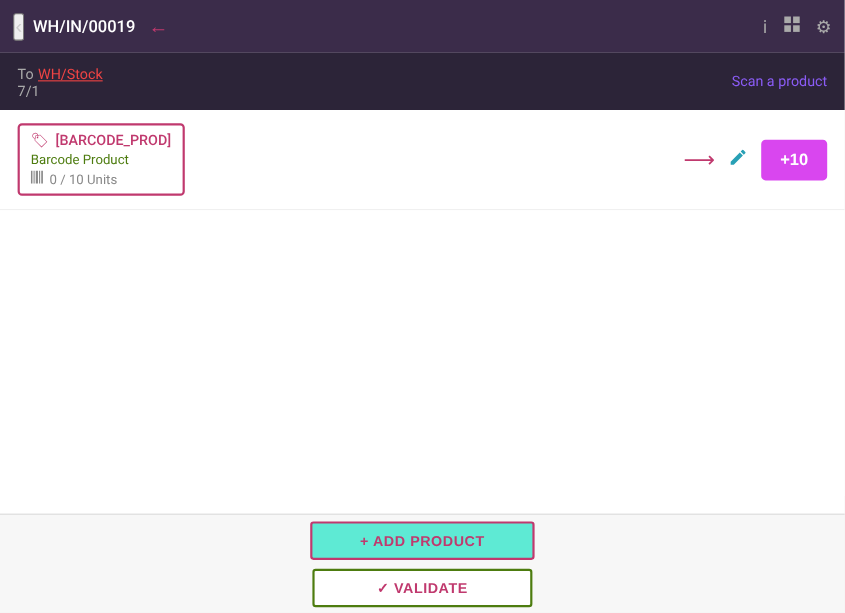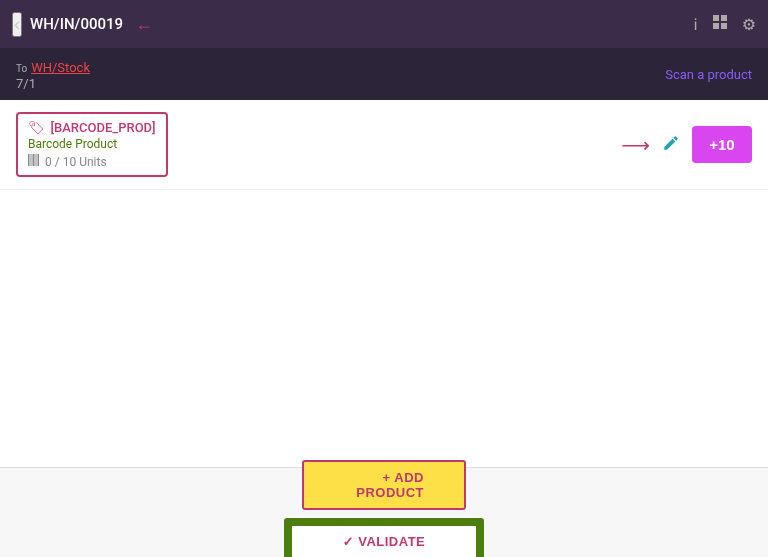--- a/index.html
+++ b/index.html
@@ -62,21 +62,21 @@
       align-items: center;
       justify-content: space-between;
       padding: 0 16px;
     }
     .subheader-left {
       display: flex;
       flex-direction: column;
     }
     .subheader-to {
       color: #aaa;
-      font-size: 10px;
+      font-size: 13px;
     }
     .subheader-location {
       color: #ef4444;
       font-size: 13px;
       text-decoration: underline;
       cursor: pointer;
     }
     .subheader-page {
       color: #aaa;
       font-size: 13px;
@@ -196,32 +196,32 @@
       display: flex;
       flex-direction: column;
       align-items: center;
       justify-content: center;
       gap: 8px;
       border-top: 1px solid #ddd;
     }
     .add-product-btn {
       border: 2px solid #c0396e;
       color: #c0396e;
-      background: #fde047;
+      background: #5eead4;
       padding: 8px 40px;
       font-size: 13px;
       font-weight: 600;
       border-radius: 3px;
       cursor: pointer;
       letter-spacing: 0.5px;
-      width: 164px;
-      text-align: right;
+      width: 204px;
+      text-align: center;
     }
     .validate-btn {
-      border: 8px solid #4d7c0f;
+      border: 2px solid #4d7c0f;
       color: #c0396e;
       background: #fff;
       padding: 8px 40px;
       font-size: 13px;
       font-weight: 600;
       border-radius: 3px;
       cursor: pointer;
       letter-spacing: 0.5px;
       width: 200px;
       text-align: center;

